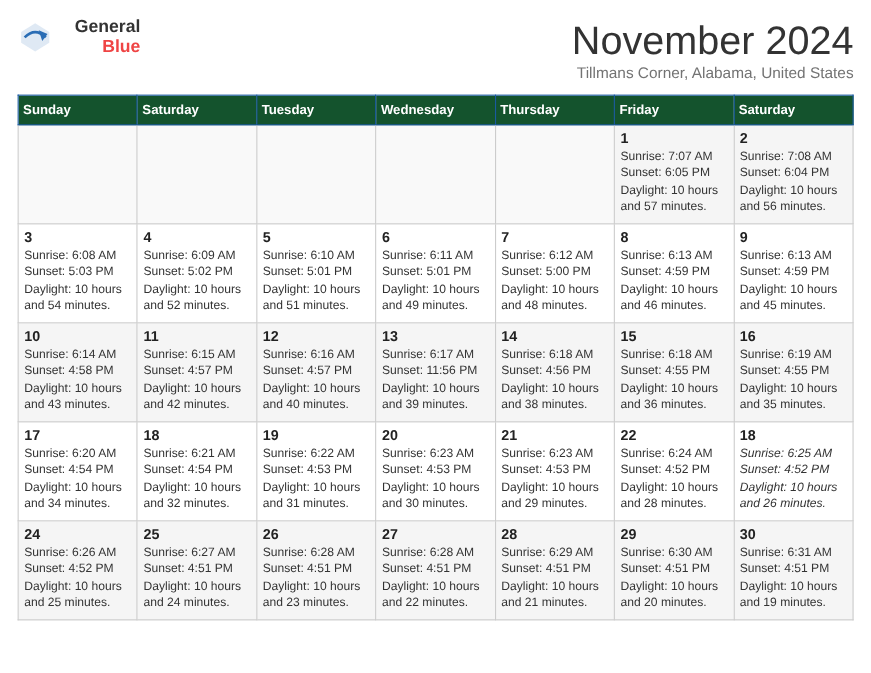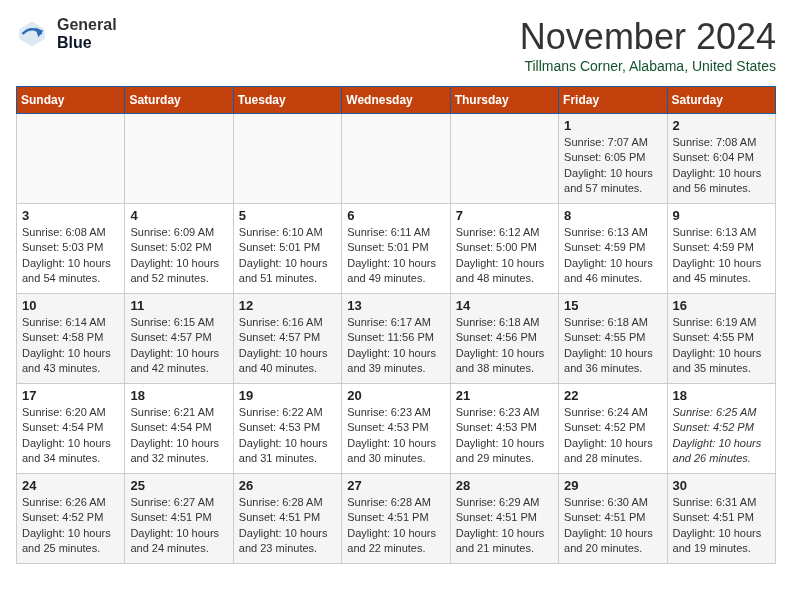--- a/index.html
+++ b/index.html
@@ -12,60 +12,61 @@
     }
     .header {
       display: flex;
       justify-content: space-between;
       align-items: flex-start;
       margin-bottom: 12px;
     }
     .logo {
       display: flex;
       align-items: center;
-      gap: 9px;
+      gap: 20px;
+      text-align: right;
     }
     .logo-text {
       display: flex;
       flex-direction: column;
       line-height: 1.1;
     }
     .logo-general {
       font-size: 16px;
       font-weight: bold;
       color: #333;
     }
     .logo-blue {
       font-size: 16px;
       font-weight: bold;
-      color: #0f172a;
+      color: #ef4444;
     }
     .logo-icon {
       width: 32px;
       height: 32px;
     }
     .title-block {
       text-align: right;
     }
     .month-title {
       font-size: 36px;
       font-weight: normal;
       color: #333;
     }
     .location {
       font-size: 14px;
-      color: #14532d;
+      color: #737373;
     }
     .calendar {
       width: 100%;
       border-collapse: collapse;
       font-size: 11px;
     }
     .calendar thead th {
-      background: #c2410c;
+      background: #14532d;
       color: #fff;
       padding: 6px 4px;
       text-align: left;
       font-size: 12px;
       font-weight: bold;
       border: 1px solid #1a5aa0;
     }
     .calendar tbody td {
       border: 1px solid #ccc;
       vertical-align: top;

